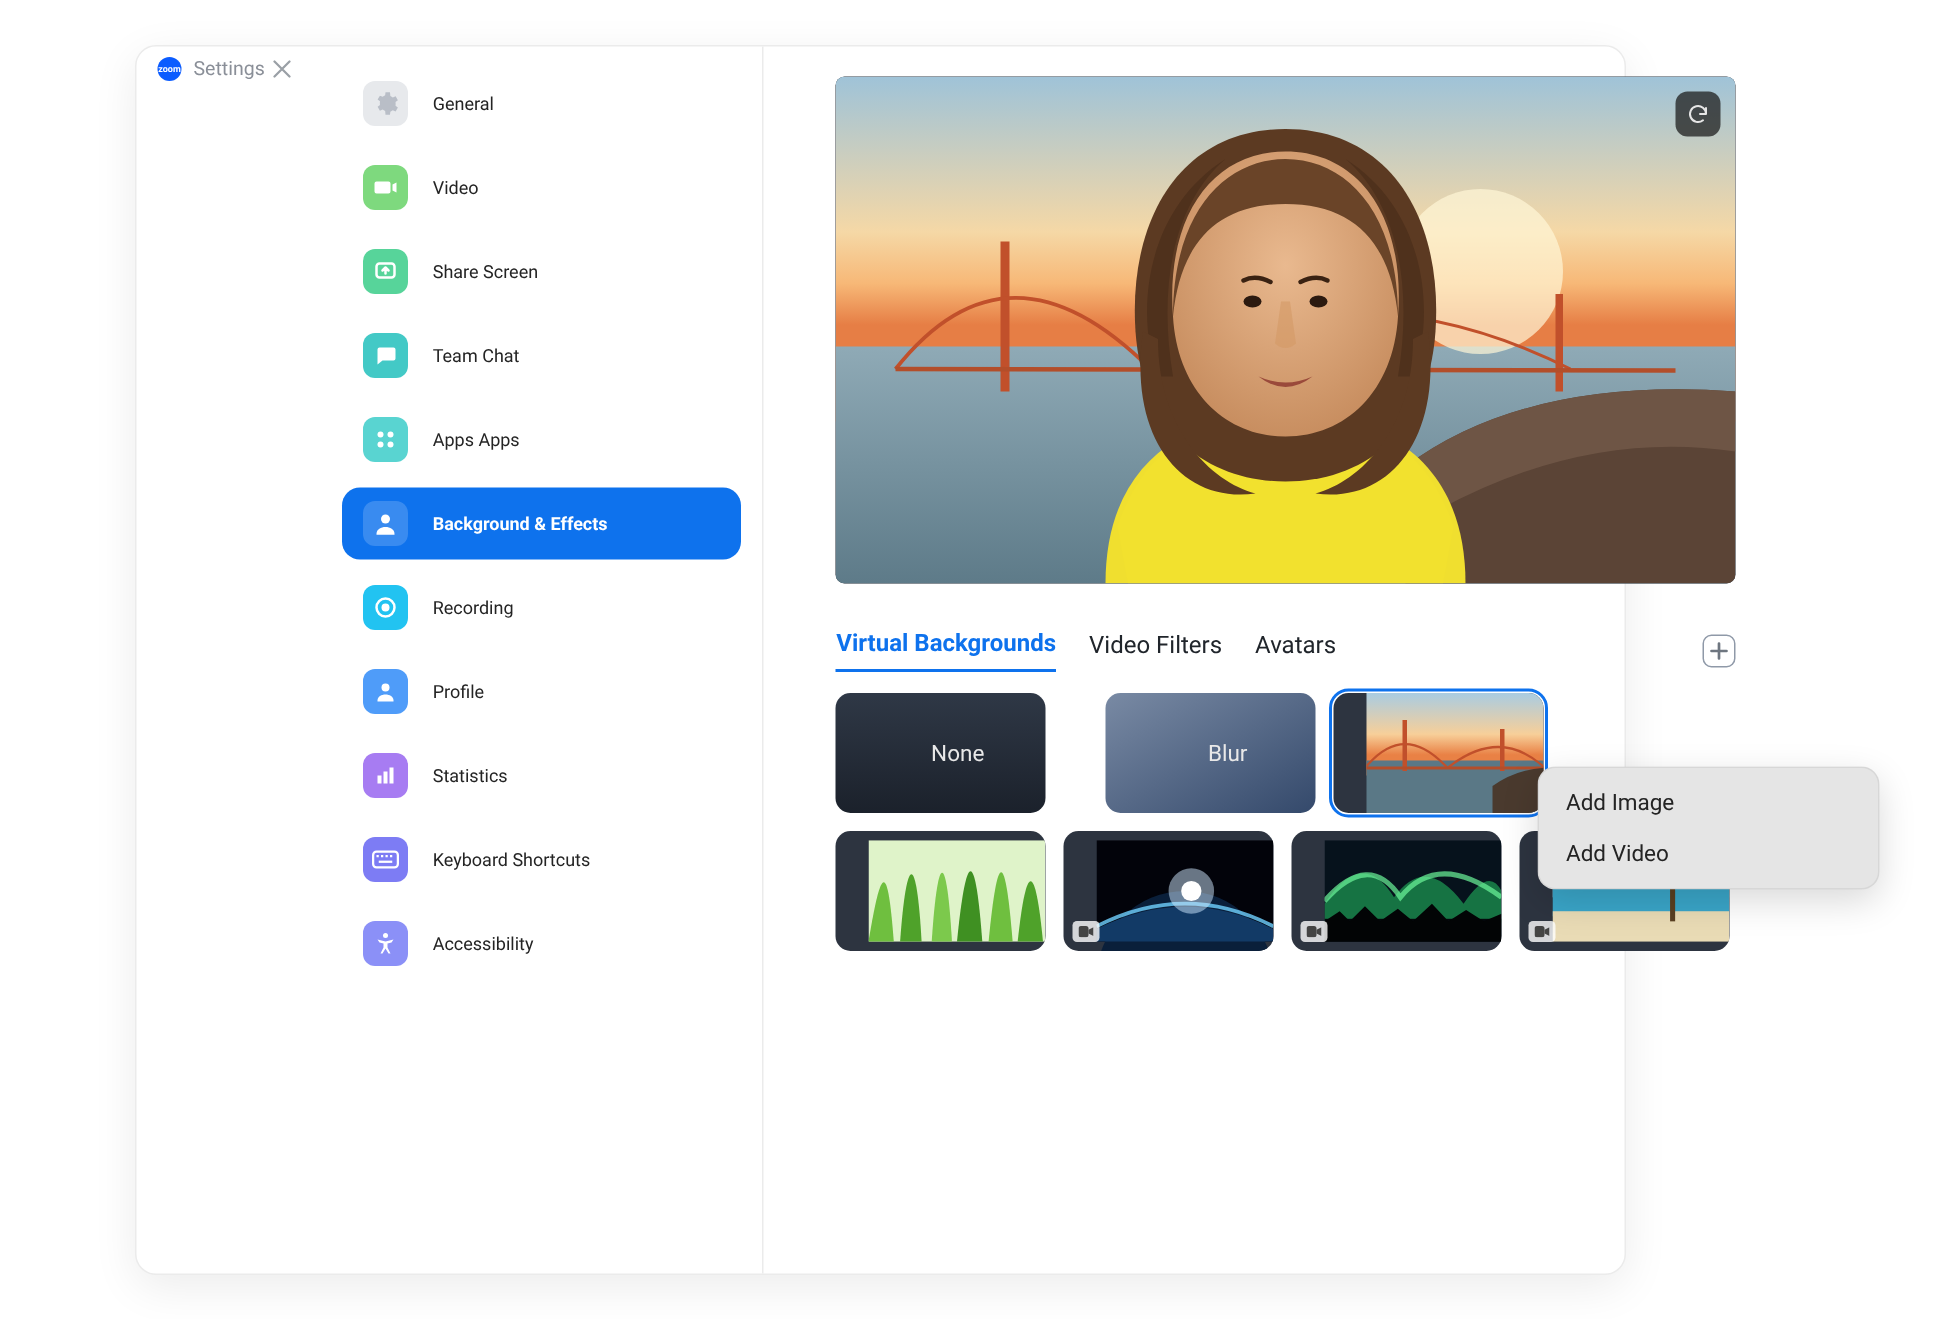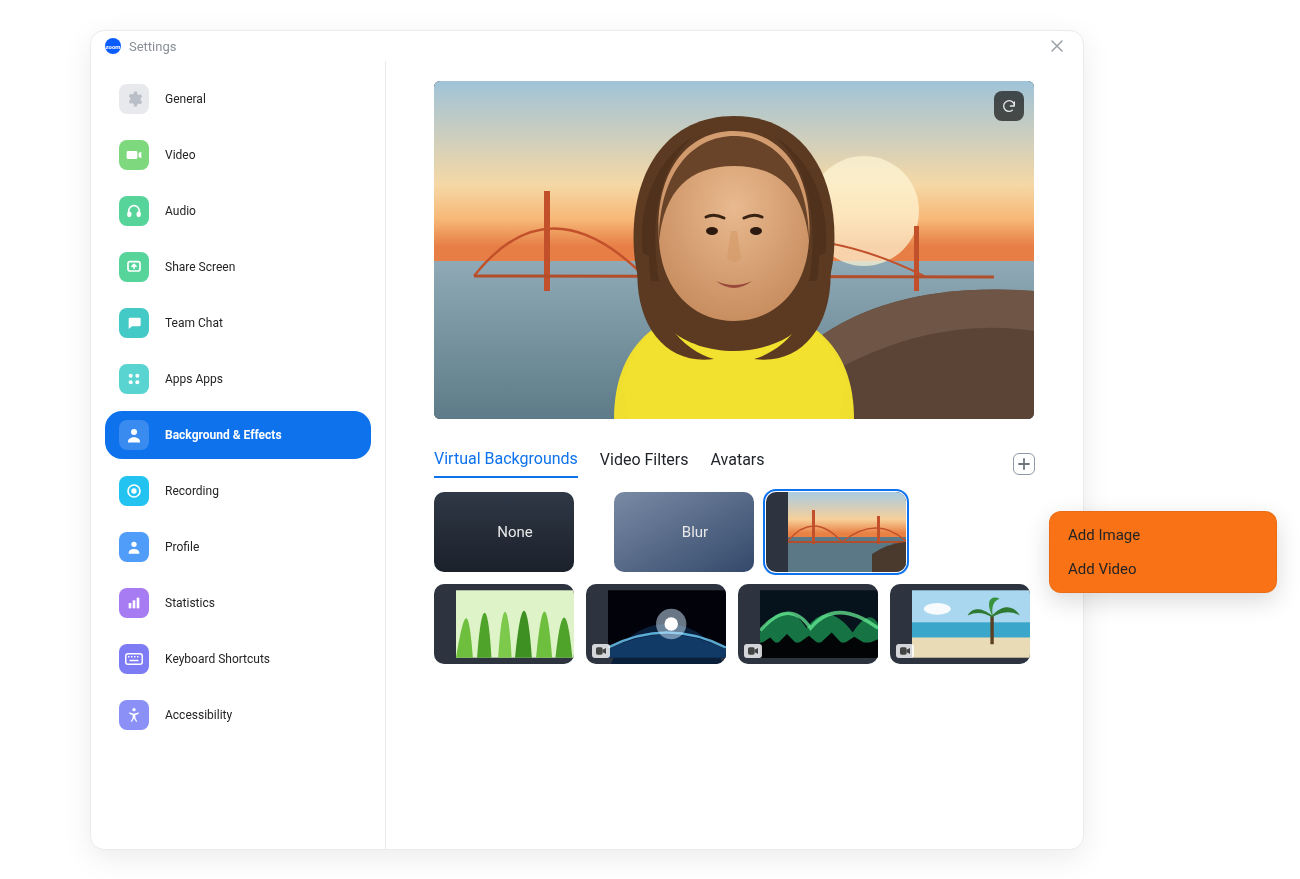--- a/index.html
+++ b/index.html
@@ -23,21 +23,21 @@
     position: relative;
     width: 994px;
     height: 820px;
     margin: 30px 0 30px 90px;
     background: var(--bg);
     border: 1px solid var(--border);
     border-radius: 14px;
     box-shadow: 0 8px 30px rgba(0,0,0,0.08);
     overflow: visible;
     display: flex;
-    flex-direction: column;
+    flex-direction: row;
   }
 
   
   .titlebar {
     height: 30px;
     display: flex;
     align-items: center;
     padding: 0 14px;
     border-top-left-radius: 14px;
     border-top-right-radius: 14px;
@@ -82,21 +82,20 @@
     border-radius: 12px;
     cursor: pointer;
     color: var(--text);
     font-size: 12px;
     margin-bottom: 8px;
   }
   .nav-item.active {
     background: var(--accent);
     color: #fff;
     font-weight: 700;
-    border-radius: 17px;
   }
   .nav-icon {
     width: 30px; height: 30px;
     border-radius: 8px;
     display: flex; align-items: center; justify-content: center;
     font-size: 16px;
     color: white;
     flex-shrink: 0;
   }
   .nav-item.active .nav-icon { background: rgba(255,255,255,0.18); color: #fff; }
@@ -135,21 +134,21 @@
     display: flex;
     align-items: center;
     gap: 22px;
     font-size: 16px;
     margin-bottom: 14px;
   }
   .tab { padding-bottom: 8px; cursor: pointer; color: #20252b; }
   .tab.active {
     color: var(--accent);
     border-bottom: 2px solid var(--accent);
-    font-weight: 400;
+    font-weight: 700;
   }
   .add-btn {
     margin-left: auto;
     width: 22px; height: 22px;
     border: 1.5px solid #8f99a8;
     border-radius: 6px;
     display: flex; align-items: center; justify-content: center;
     color: #6e7680;
     cursor: pointer;
   }
@@ -201,23 +200,23 @@
   .help {
     width: 18px; height: 18px; border: 1.5px solid #444; border-radius: 50%;
     display:flex;align-items:center;justify-content:center;font-size:12px;font-weight:700;cursor:pointer;
   }
   .link { margin-left: auto; color: var(--accent); cursor: pointer; }
 
   
   .popover {
     position: absolute;
     top: 480px;
-    left: 958px;
+    left: 934px;
     width: 228px;
-    background: #f97316;
+    background: #e5e5e5;
     border-radius: 12px;
     box-shadow: 0 8px 24px rgba(0,0,0,.15);
     border: 1px solid rgba(0,0,0,.06);
     padding: 6px 0;
     z-index: 10;
   }
   .popover-item {
     padding: 8px 18px;
     font-size: 15px;
     cursor: pointer;
@@ -253,30 +252,20 @@
 
       <div class="nav-item">
         <span class="nav-icon" style="background:#7ed97e">
           <svg width="16" height="16" viewBox="0 0 24 24" fill="white">
               <path d="M3 6h12a2 2 0 012 2v8a2 2 0 01-2 2H3a2 2 0 01-2-2V8a2 2 0 012-2zm16 3l4-2v10l-4-2V9z"></path>
             </svg>
         </span>
         <span>Video</span>
       </div>
 
-      <div class="nav-item">
-        <span class="nav-icon" style="background:#57d49a">
-          <svg width="16" height="16" viewBox="0 0 24 24" fill="none" stroke="white" stroke-width="2.5">
-              <path d="M4 14v-2a8 8 0 0116 0v2"></path>
-              <rect x="3" y="14" width="4" height="6" rx="2" fill="white"></rect>
-              <rect x="17" y="14" width="4" height="6" rx="2" fill="white"></rect>
-            </svg>
-        </span>
-        <span>Audio</span>
-      </div>
 
       <div class="nav-item">
         <span class="nav-icon" style="background:#57d49a">
           <svg width="16" height="16" viewBox="0 0 24 24" fill="none" stroke="white" stroke-width="2.5">
               <rect x="3" y="4" width="18" height="14" rx="3"></rect>
               <path d="M12 14V8m0 0l-3 3m3-3l3 3" stroke-linecap="round"></path>
             </svg>
         </span>
         <span>Share Screen</span>
       </div>

